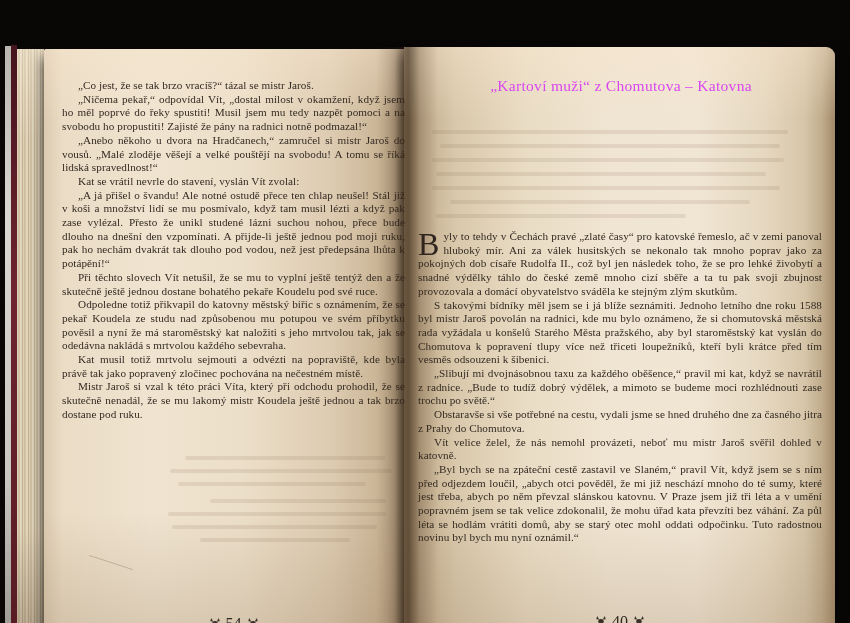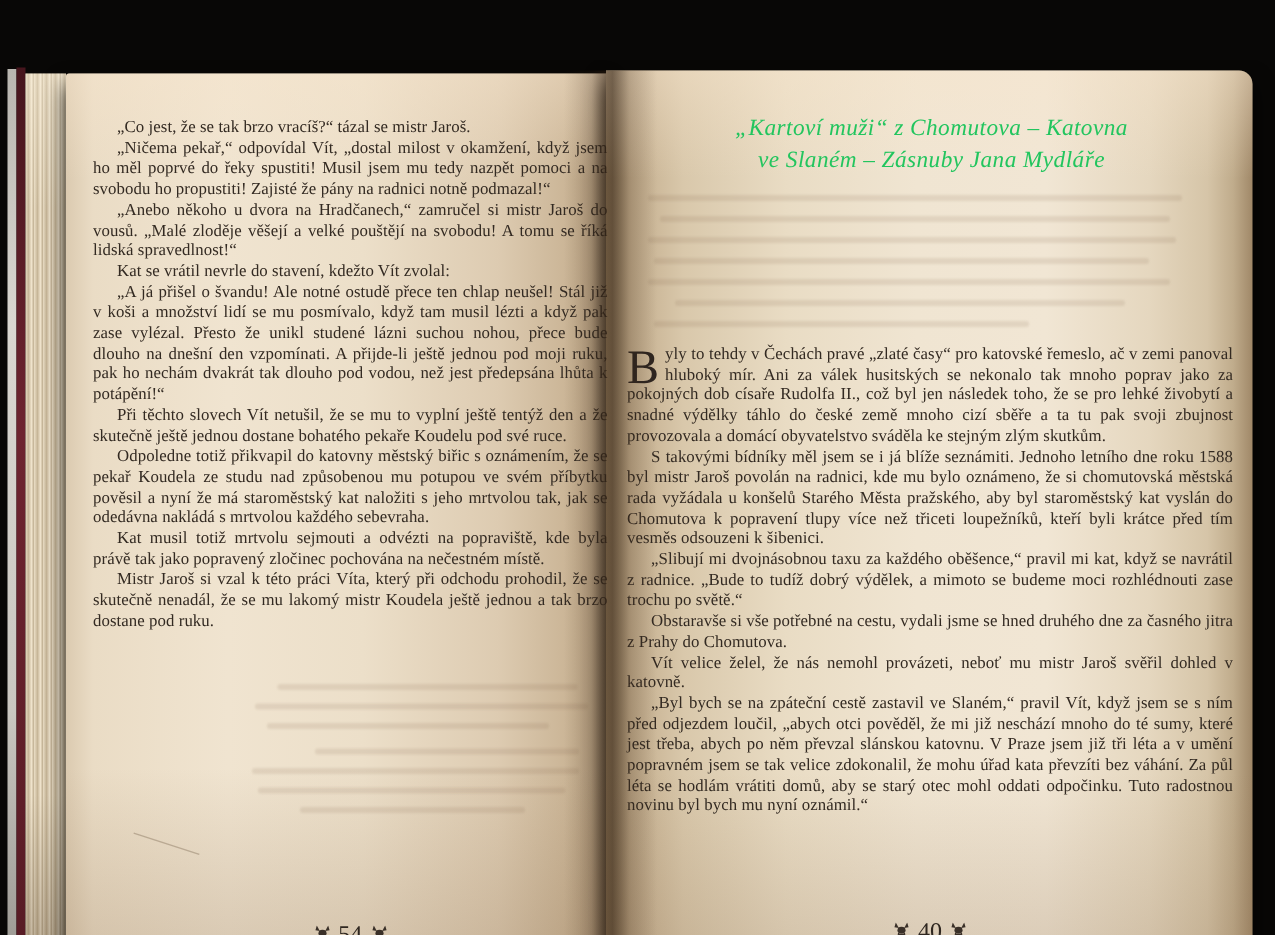--- a/index.html
+++ b/index.html
@@ -30,22 +30,22 @@
   .gutter{position:absolute;left:376px;top:7px;width:62px;height:600px;z-index:5;pointer-events:none;
     background:linear-gradient(90deg,rgba(58,38,20,0) 0%,rgba(58,38,20,.18) 30%,rgba(46,29,14,.5) 47%,rgba(40,25,12,.55) 52%,rgba(58,38,20,.22) 70%,rgba(58,38,20,0) 100%);}
   
   .bottom-surface{position:absolute;left:0;bottom:0;width:700px;height:13px;z-index:0;
     background:linear-gradient(90deg,rgba(125,122,116,0) 0%,rgba(150,147,141,.9) 10%,rgba(162,159,152,.95) 26%,rgba(122,119,112,.8) 48%,rgba(70,67,62,.5) 63%,rgba(0,0,0,0) 80%);}
   
   .textcol{position:absolute;z-index:3;color:#332a22;}
   .para{margin:0;text-indent:16px;font-size:11.2px;line-height:13.7px;text-align:justify;letter-spacing:.05px;}
   .left-text{left:62px;top:39px;width:343px;}
   .right-text{left:418px;top:190px;width:404px;}
-  .right-heading{left:426px;top:36px;width:390px;text-align:center;font-style:italic;
-    font-size:15.5px;line-height:20.5px;letter-spacing:.3px;color:#22c55e;}
+  .right-heading{left:426px;top:36px;width:390px;text-align:center;
+    font-size:15.5px;line-height:20.5px;letter-spacing:.3px;color:#d946ef;}
   .noindent{text-indent:0;}
   .dropcap{float:left;font-size:32px;line-height:25px;padding:2px 4px 0 0;color:#2e2520;}
   
   .footer{position:absolute;z-index:3;text-align:center;color:#2f2720;font-size:16px;}
   .footer-left{left:62px;top:575px;width:343px;}
   .footer-right{left:418px;top:573px;width:404px;}
   .footer .orn{display:inline-block;vertical-align:-1px;margin:0 6px;}
   .orn.flip{transform:scaleX(-1);}
   
   .ghost{position:absolute;height:4px;border-radius:2px;z-index:2;
@@ -79,31 +79,30 @@
   <div class="ghost" style="left:432px;top:118px;width:352px"></div>
   <div class="ghost" style="left:436px;top:132px;width:330px"></div>
   <div class="ghost" style="left:432px;top:146px;width:348px"></div>
   <div class="ghost" style="left:450px;top:160px;width:300px"></div>
   <div class="ghost" style="left:436px;top:174px;width:250px"></div>
 
   <div class="textcol left-text">
     <p class="para">„Co jest, že se tak brzo vracíš?“ tázal se mistr Jaroš.</p>
     <p class="para">„Ničema pekař,“ odpovídal Vít, „dostal milost v okamžení, když jsem ho měl poprvé do řeky spustiti! Musil jsem mu tedy nazpět pomoci a na svobodu ho propustiti! Zajisté že pány na radnici notně podmazal!“</p>
     <p class="para">„Anebo někoho u dvora na Hradčanech,“ zamručel si mistr Jaroš do vousů. „Malé zloděje věšejí a velké pouštějí na svobodu! A tomu se říká lidská spravedlnost!“</p>
-    <p class="para">Kat se vrátil nevrle do stavení, kdežto Vít zvolal:</p>
+    <p class="para">Kat se vrátil nevrle do stavení, vyslán Vít zvolal:</p>
     <p class="para">„A já přišel o švandu! Ale notné ostudě přece ten chlap neušel! Stál již v koši a množství lidí se mu posmívalo, když tam musil lézti a když pak zase vylézal. Přesto že unikl studené lázni suchou nohou, přece bude dlouho na dnešní den vzpomínati. A přijde-li ještě jednou pod moji ruku, pak ho nechám dvakrát tak dlouho pod vodou, než jest předepsána lhůta k potápění!“</p>
     <p class="para">Při těchto slovech Vít netušil, že se mu to vyplní ještě tentýž den a že skutečně ještě jednou dostane bohatého pekaře Koudelu pod své ruce.</p>
     <p class="para">Odpoledne totiž přikvapil do katovny městský biřic s oznámením, že se pekař Koudela ze studu nad způsobenou mu potupou ve svém příbytku pověsil a nyní že má staroměstský kat naložiti s jeho mrtvolou tak, jak se odedávna nakládá s mrtvolou každého sebevraha.</p>
     <p class="para">Kat musil totiž mrtvolu sejmouti a odvézti na popraviště, kde byla právě tak jako popravený zločinec pochována na nečestném místě.</p>
     <p class="para">Mistr Jaroš si vzal k této práci Víta, který při odchodu prohodil, že se skutečně nenadál, že se mu lakomý mistr Koudela ještě jednou a tak brzo dostane pod ruku.</p>
   </div>
 
   <div class="textcol right-heading">
     <div>„Kartoví muži“ z Chomutova – Katovna</div>
-    <div>ve Slaném – Zásnuby Jana Mydláře</div>
   </div>
 
   <div class="textcol right-text">
     <p class="para noindent">
       <span class="dropcap">B</span><span>yly to tehdy v Čechách pravé „zlaté časy“ pro katovské řemeslo, ač v zemi panoval hluboký mír. Ani za válek husitských se nekonalo tak mnoho poprav jako za pokojných dob císaře Rudolfa II., což byl jen následek toho, že se pro lehké živobytí a snadné výdělky táhlo do české země mnoho cizí sběře a ta tu pak svoji zbujnost provozovala a domácí obyvatelstvo sváděla ke stejným zlým skutkům.</span>
     </p>
     <p class="para">S takovými bídníky měl jsem se i já blíže seznámiti. Jednoho letního dne roku 1588 byl mistr Jaroš povolán na radnici, kde mu bylo oznámeno, že si chomutovská městská rada vyžádala u konšelů Starého Města pražského, aby byl staroměstský kat vyslán do Chomutova k popravení tlupy více než třiceti loupežníků, kteří byli krátce před tím vesměs odsouzeni k šibenici.</p>
     <p class="para">„Slibují mi dvojnásobnou taxu za každého oběšence,“ pravil mi kat, když se navrátil z radnice. „Bude to tudíž dobrý výdělek, a mimoto se budeme moci rozhlédnouti zase trochu po světě.“</p>
     <p class="para">Obstaravše si vše potřebné na cestu, vydali jsme se hned druhého dne za časného jitra z Prahy do Chomutova.</p>
     <p class="para">Vít velice želel, že nás nemohl provázeti, neboť mu mistr Jaroš svěřil dohled v katovně.</p>

